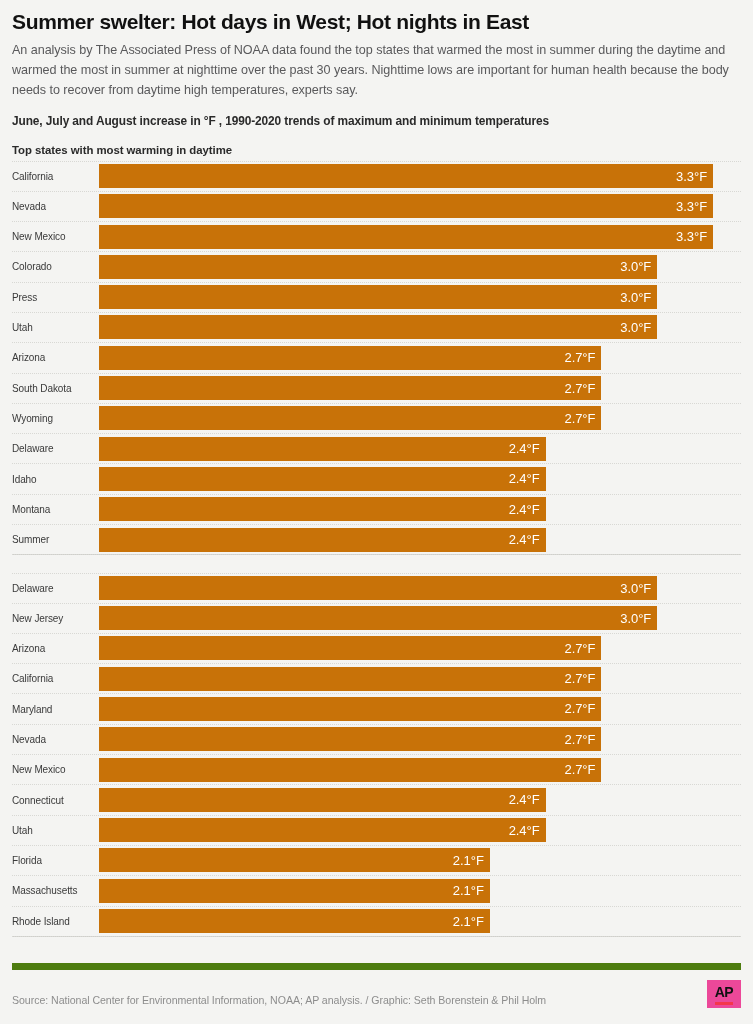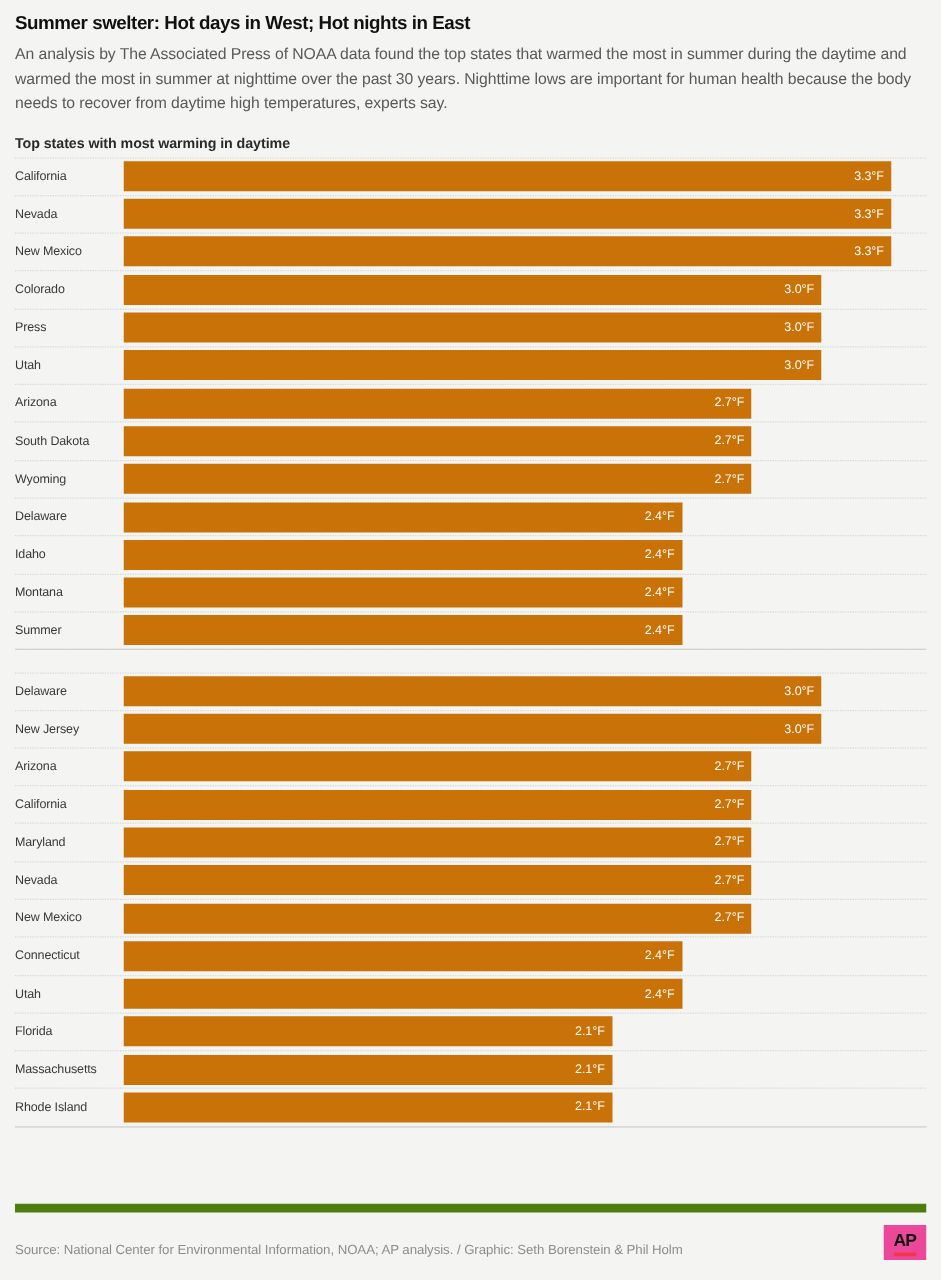--- a/index.html
+++ b/index.html
@@ -19,21 +19,21 @@
     padding: 0 12px;
     position: relative;
     display: flex;
     flex-direction: column;
   }
 
   
   .header { padding-top: 10px; }
 
   .headline {
-    font-size: 15px;
+    font-size: 21px;
     font-weight: 700;
     letter-spacing: -0.35px;
     color: #111111;
     line-height: 1.18;
     padding-bottom: 6px;
   }
 
   .standfirst {
     font-size: 12.6px;
     line-height: 1.58;
@@ -95,21 +95,21 @@
     top: 3px;
     left: 0;
     height: 24px;
     background: #c87208;
     display: flex;
     align-items: center;
     justify-content: flex-end;
   }
 
   .bar-value {
-    font-size: 10px;
+    font-size: 13px;
     font-weight: 400;
     color: #ffffff;
     padding-right: 6px;
     white-space: nowrap;
     letter-spacing: -0.05px;
   }
 
   .section-rule {
     height: 1px;
     background: #cfcfcb;
@@ -158,20 +158,21 @@
   }
 </style>
 </head>
 <body>
 
 <div class="graphic">
 
   <div class="header">
     <h1 class="headline">Summer swelter: Hot days in West; Hot nights in East</h1>
     <p class="standfirst">An analysis by The Associated Press of NOAA data found the top states that warmed the most in summer during the daytime and warmed the most in summer at nighttime over the past 30 years. Nighttime lows are important for human health because the body needs to recover from daytime high temperatures, experts say.</p>
+    <p class="subhead">June, July and August increase in °F , 1990-2020 trends of maximum and minimum temperatures</p>
   </div>
 
   <div class="sections" id="sections">
       <div class="section">
         <div class="section-title">Top states with most warming in daytime</div>
         <div class="rows">
           <div class="row">
             <div class="row-label">California</div>
             <div class="row-track">
               <div class="bar" style="width: 95.6522%; background: rgb(200, 114, 8);">

